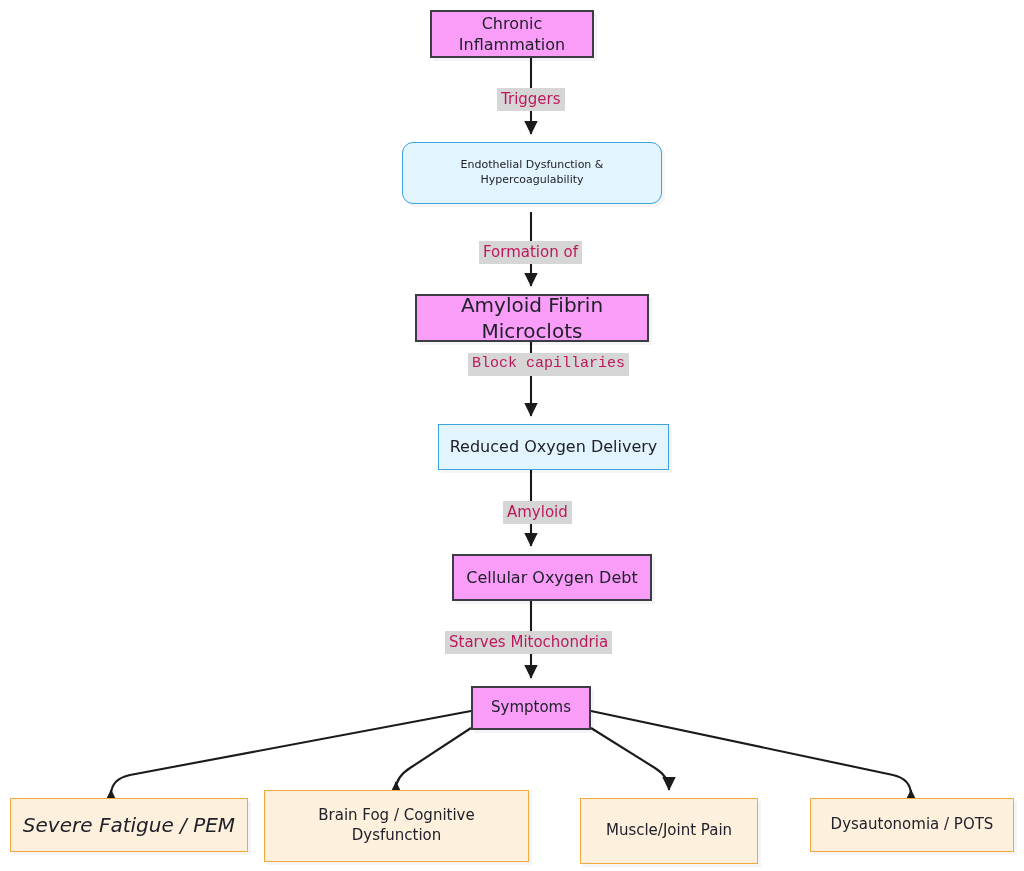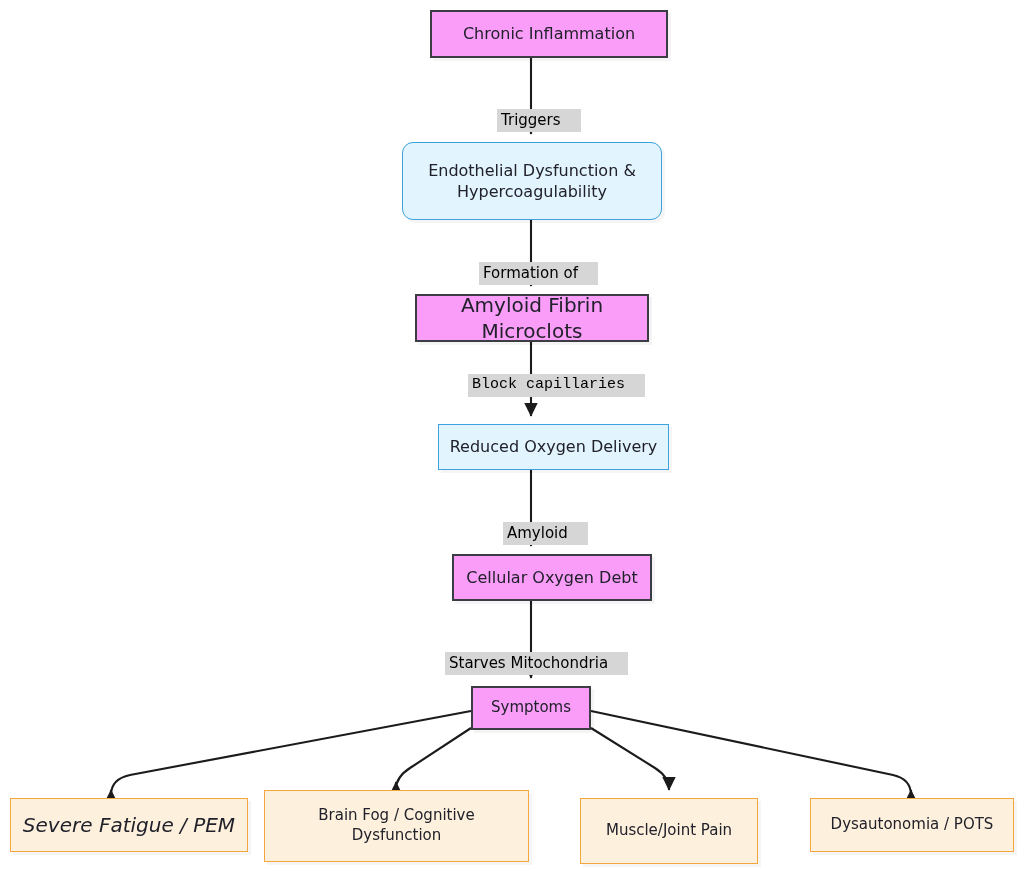--- a/index.html
+++ b/index.html
@@ -57,27 +57,26 @@
   .node-orange {
     background: #fdf0dc;
     border: 1.6px solid #f5a73e;
     color: #21212b;
     box-shadow: 3px 3px 0 rgba(0,0,0,0.04);
   }
   .edge-label {
     position: absolute;
     box-sizing: border-box;
     background: #d6d6d6;
-    color: #000000;
+    color: #be185d;
     font-size: 15px;
     line-height: 1.2;
-    padding: 2px 20px 3px 4px;
+    padding: 2px 4px 3px 4px;
     white-space: nowrap;
     z-index: 4;
-    margin-top: 21px;
   }
 </style>
 </head>
 <body>
 
 <div id="canvas">
   <svg class="edges" viewBox="0 0 1024 871" xmlns="http://www.w3.org/2000/svg">
     <defs>
       <marker id="arrow" markerWidth="9" markerHeight="9" refX="6.2" refY="3.2" orient="auto" markerUnits="strokeWidth">
         <path d="M0,0 L6.6,3.2 L0,6.4 z" fill="#1b1b1b"></path>
@@ -90,22 +89,22 @@
         <path d="M 531,470 L 531,546" fill="none" stroke="#1b1b1b" stroke-width="2.1" marker-end="url(#arrow)"></path>
         <path d="M 531,601 L 531,678" fill="none" stroke="#1b1b1b" stroke-width="2.1" marker-end="url(#arrow)"></path>
         <path d="M 471,711 L 130,775 Q 111,779 111,795 L 111,790" fill="none" stroke="#1b1b1b" stroke-width="2.1" marker-end="url(#arrow)"></path>
         <path d="M 471,728 L 410,768 Q 396,777 396,789 L 396,782" fill="none" stroke="#1b1b1b" stroke-width="2.1" marker-end="url(#arrow)"></path>
         <path d="M 591,728 L 655,768 Q 669,777 669,789 L 669,790" fill="none" stroke="#1b1b1b" stroke-width="2.1" marker-end="url(#arrow)"></path>
         <path d="M 591,711 L 893,775 Q 911,779 911,795 L 911,790" fill="none" stroke="#1b1b1b" stroke-width="2.1" marker-end="url(#arrow)"></path>
       </g>
   </svg>
 
   <div id="nodes-layer">
-      <div class="node node-pink" style="left: 430px; top: 10px; width: 238px; height: 48px; font-size: 16px;">Chronic Inflammation</div>
-      <div class="node node-blue node-blue-round" style="left: 402px; top: 142px; width: 260px; height: 78px; font-size: 16px;">Endothelial Dysfunction &amp;
+      <div class="node node-pink" style="left: 430px; top: 10px; width: 164px; height: 48px; font-size: 16px;">Chronic Inflammation</div>
+      <div class="node node-blue node-blue-round" style="left: 402px; top: 142px; width: 260px; height: 62px; font-size: 11px;">Endothelial Dysfunction &amp;
 Hypercoagulability</div>
       <div class="node node-pink" style="left: 415px; top: 294px; width: 234px; height: 48px; font-size: 20px;">Amyloid Fibrin Microclots</div>
       <div class="node node-blue" style="left: 438px; top: 424px; width: 231px; height: 46px; font-size: 16px;">Reduced Oxygen Delivery</div>
       <div class="node node-pink" style="left: 452px; top: 554px; width: 200px; height: 47px; font-size: 16px;">Cellular Oxygen Debt</div>
       <div class="node node-pink" style="left: 471px; top: 686px; width: 120px; height: 44px; font-size: 15px;">Symptoms</div>
       <div class="node node-orange" style="left: 10px; top: 798px; width: 238px; height: 54px; font-size: 20px; font-style: italic;">Severe Fatigue / PEM</div>
       <div class="node node-orange" style="left: 264px; top: 790px; width: 265px; height: 72px; font-size: 15px;">Brain Fog / Cognitive
 Dysfunction</div>
       <div class="node node-orange" style="left: 580px; top: 798px; width: 178px; height: 66px; font-size: 15px;">Muscle/Joint Pain</div>
       <div class="node node-orange" style="left: 810px; top: 798px; width: 204px; height: 54px; font-size: 15px;">Dysautonomia / POTS</div>

